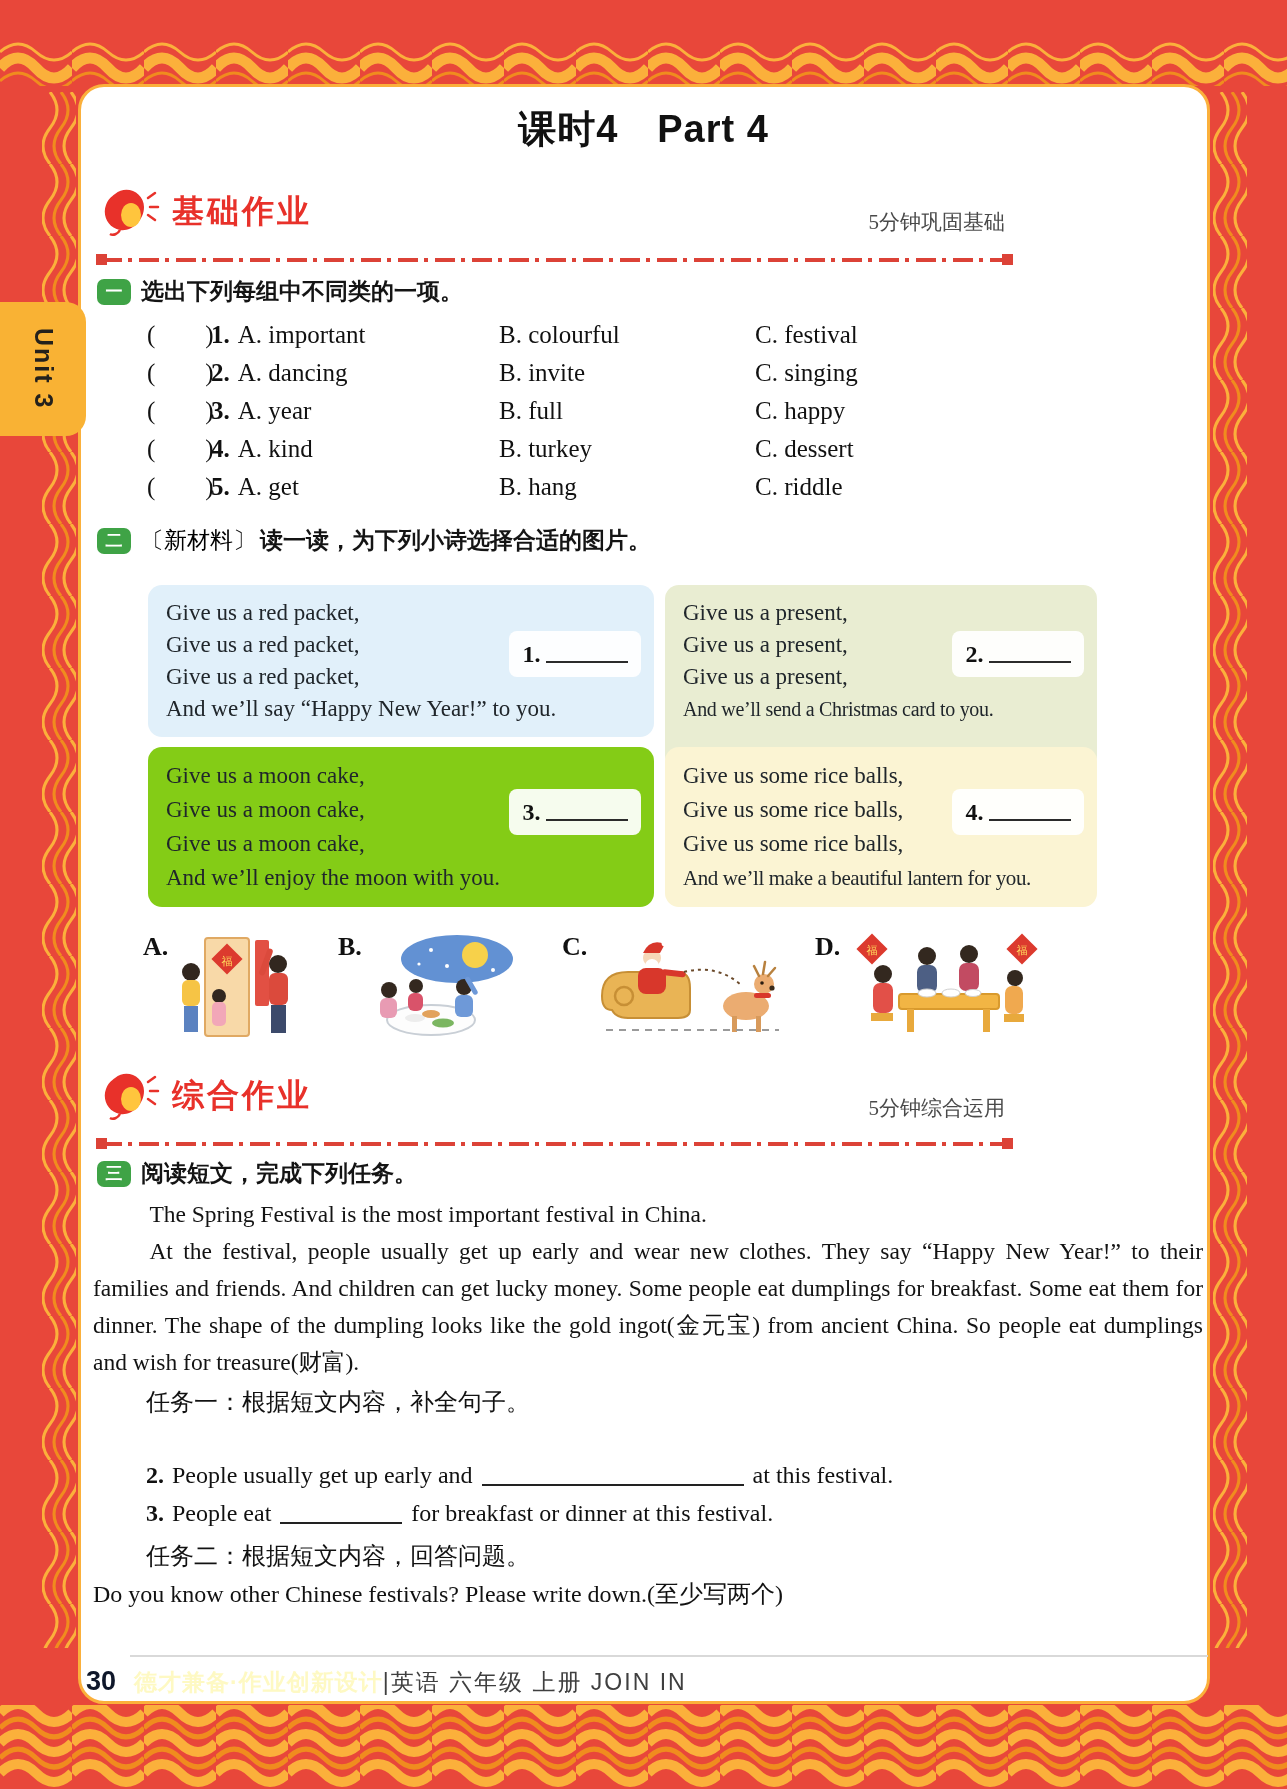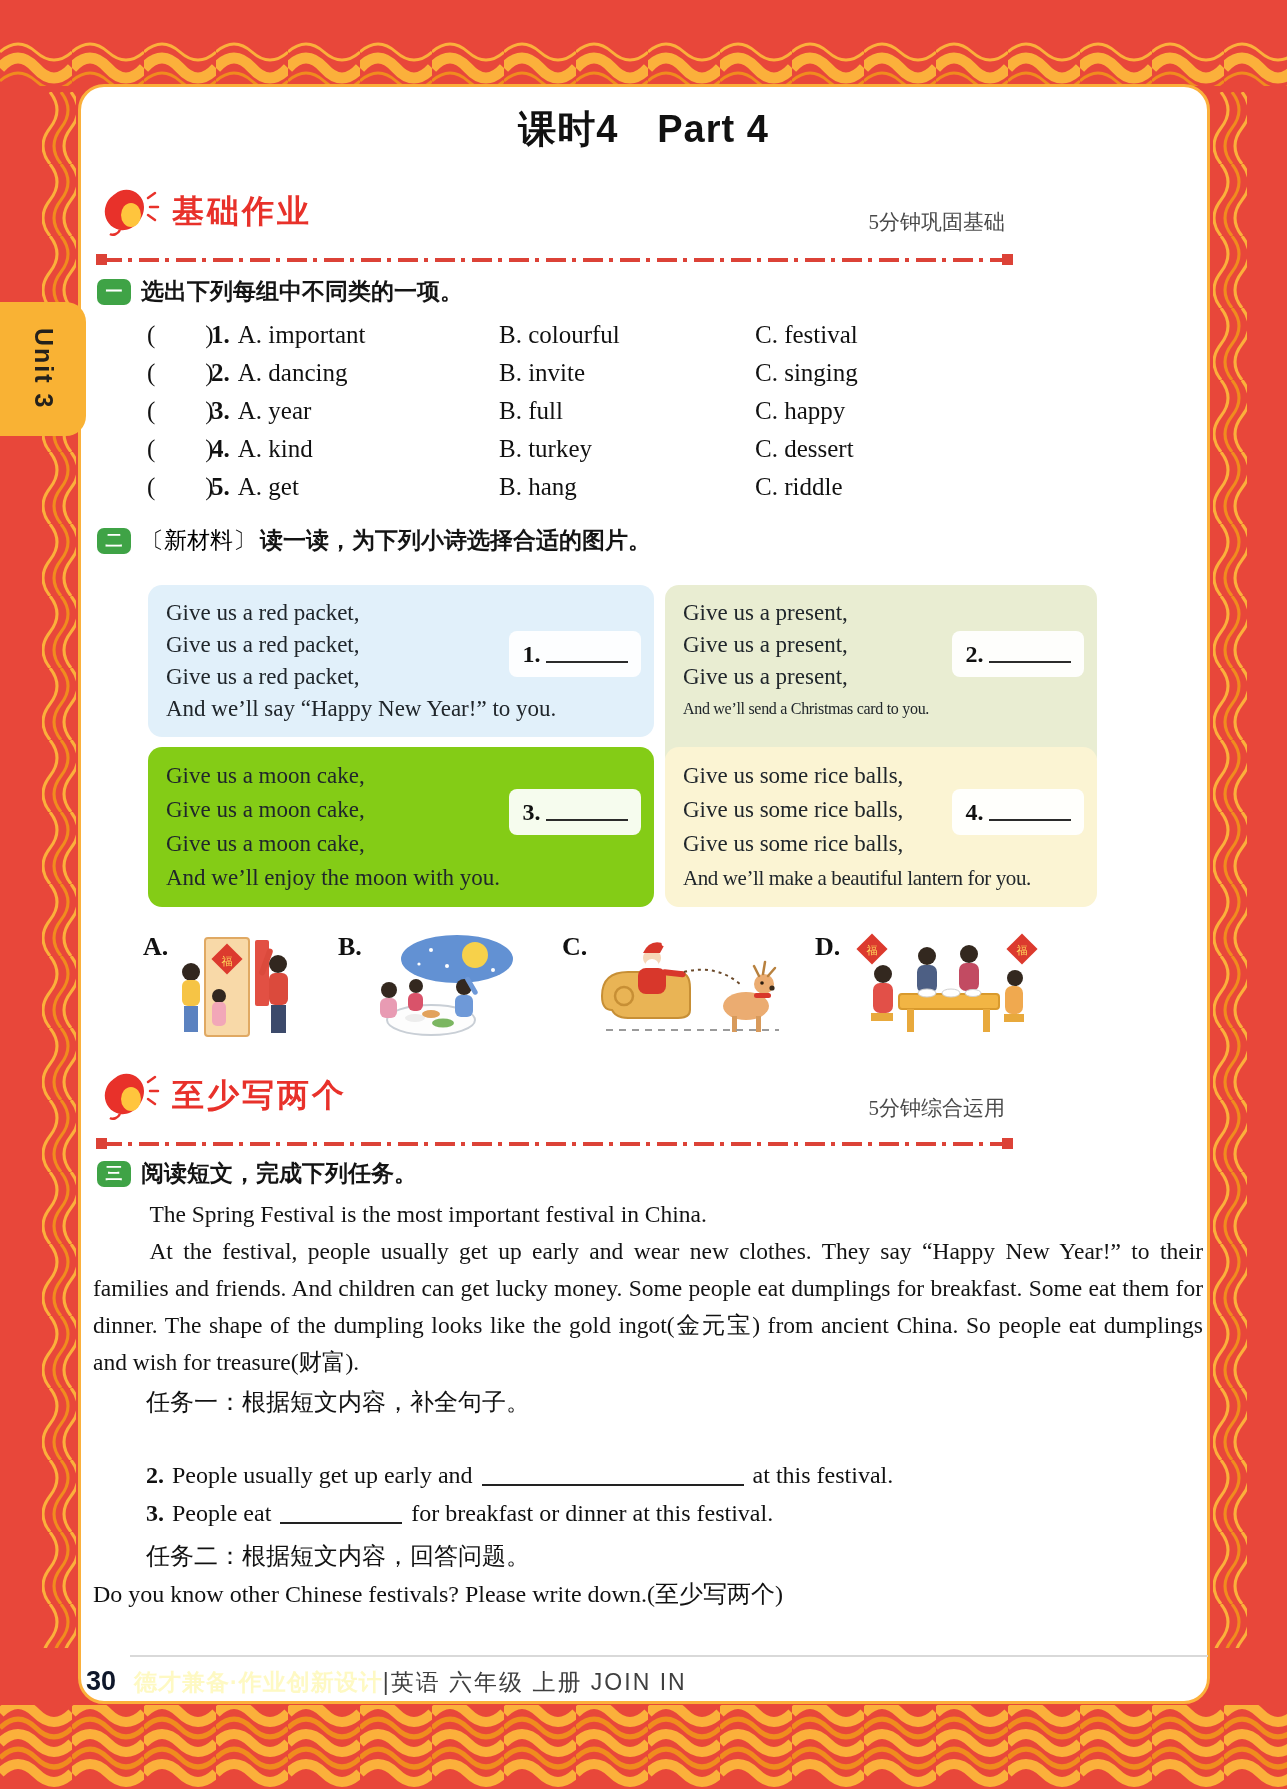--- a/index.html
+++ b/index.html
@@ -28,21 +28,21 @@
          font-weight:bold;font-size:17px;line-height:26px;text-align:center;flex:0 0 auto;}
   .instr-text{font-size:23px;font-weight:bold;color:#141414;}
   .tag{font-family:"Liberation Serif",serif;font-size:23px;color:#000000;}
   .ex1{position:absolute;left:147px;top:318px;width:950px;}
   .ex1 .row{display:grid;grid-template-columns:64px 288px 256px 1fr;align-items:baseline;height:38px;
             font-family:"Liberation Serif",serif;font-size:25px;color:#111;}
   .rno{font-weight:bold;margin-right:8px;}
   .pbox{position:absolute;border-radius:14px;padding:12px 18px;font-family:"Liberation Serif",serif;
         font-size:23px;color:#20262b;box-sizing:border-box;}
   .pbox .pl{line-height:32px;white-space:nowrap;}
-  .pbox .pl.t2{font-size:16px;letter-spacing:-0.3px;}
+  .pbox .pl.t2{font-size:20px;letter-spacing:-0.3px;}
   .pbox .pl.t4{font-size:21px;letter-spacing:-0.4px;}
   .numbox{position:absolute;right:13px;top:46px;width:132px;height:46px;background:rgba(255,255,255,.93);
           border-radius:8px;display:flex;align-items:center;justify-content:center;
           font-weight:bold;font-size:24px;color:#111;}
   .numbox .bl{display:inline-block;width:82px;border-bottom:2px solid #2b2b2b;height:16px;margin-left:5px;}
   .pic{position:absolute;display:flex;align-items:flex-start;}
   .piclabel{font-family:"Liberation Serif",serif;font-size:26px;font-weight:600;color:#111;margin:0 7px 0 0;}
   .psg{position:absolute;left:93px;top:1170px;width:1110px;font-family:"Liberation Serif",serif;
        font-size:23.5px;line-height:37px;color:#131313;text-align:justify;}
   .psg p{margin:0;text-indent:2.4em;}
@@ -312,21 +312,21 @@
       <svg width="60" height="52" viewBox="0 0 60 52">
         <path d="M15,8 C27,-2 44,7 44,21 C44,35 31,46 20,44 C8,42 2,29 6,19 C8,13 11,11 15,8Z" fill="#E8312A"></path>
         <ellipse cx="31" cy="29" rx="10" ry="12" fill="#FFC53D"></ellipse>
         <path d="M20,44 C18,48 13,50 10,48" stroke="#E8312A" stroke-width="2.5" fill="none"></path>
         <g stroke="#E8312A" stroke-width="2.5" stroke-linecap="round">
           <path d="M48,12 l7,-5"></path>
             <path d="M50,21 l8,0"></path>
             <path d="M48,29 l7,5"></path>
         </g>
       </svg>
-      <span class="sec-title">至少写两个</span>
+      <span class="sec-title">综合作业</span>
     </div>
     <div class="sec-timer" style="left:685px;top:1094px;">5分钟综合运用</div>
     <div class="dash" style="left:102px;top:1142px;width:905px;"></div>
 
     <div class="instr" style="left:97px;top:1158px;">
       <span class="badge">三</span>
       <span class="instr-text">阅读短文，完成下列任务。</span>
     </div>
 
     <div class="psg" style="top:1196px;">

